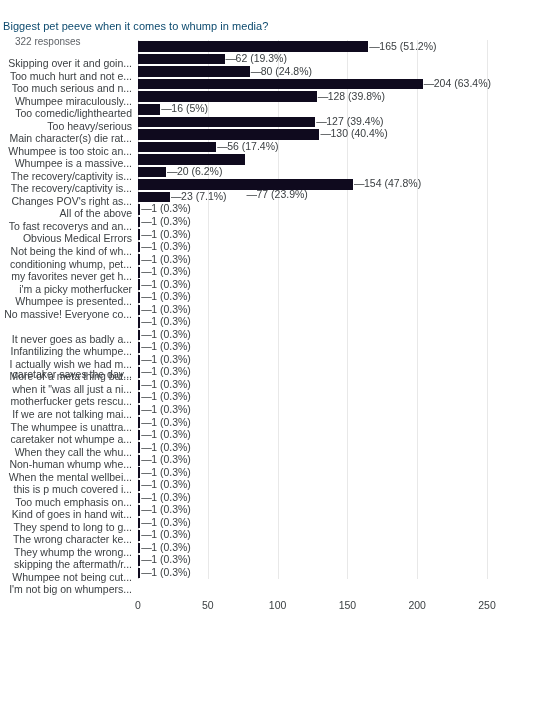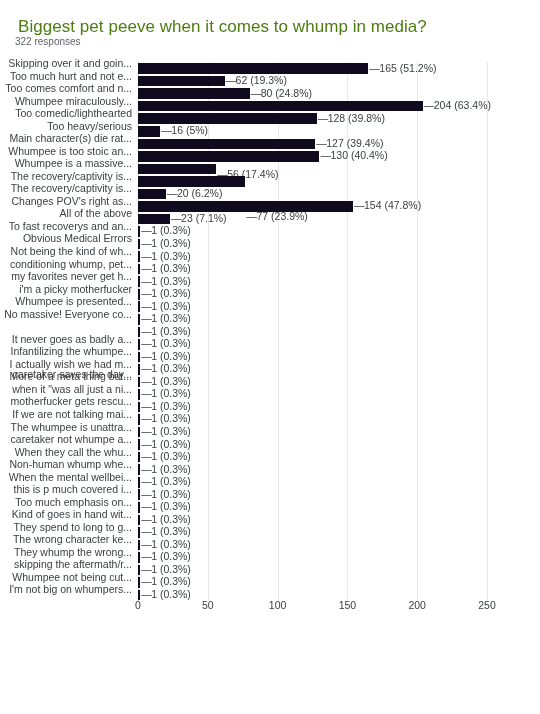--- a/index.html
+++ b/index.html
@@ -18,43 +18,43 @@
   .card {
     position: absolute;
     left: 0; top: 0;
     width: 540px;
     height: 714px;
     background: #ffffff;
     box-sizing: border-box;
   }
   .chart-title {
     position: absolute;
-    left: 18px;
+    left: 3px;
     top: 19px;
-    font-size: 17px;
+    font-size: 11px;
     line-height: 15px;
-    color: #4d7c0f;
+    color: #0c4a6e;
     letter-spacing: 0.05px;
     white-space: nowrap;
   }
   .chart-subtitle {
     position: absolute;
     left: 15px;
     top: 36px;
     font-size: 10px;
     line-height: 12px;
     color: #5f6368;
     white-space: nowrap;
   }
 
   
   .plot {
     position: absolute;
     left: 138px;
-    top: 62px;
+    top: 40px;
     width: 349px;
     height: 539px;
   }
   .gridline {
     position: absolute;
     top: 0;
     bottom: 0;
     width: 1px;
     background: #e8e8e8;
   }
@@ -142,21 +142,21 @@
 <body>
 
 <div class="card">
 
   <div class="chart-title">Biggest pet peeve when it comes to whump in media?</div>
   <div class="chart-subtitle">322 responses</div>
 
   <div class="ylabels">
       <div class="ylabel" style="top: 0px;">Skipping over it and goin...</div>
       <div class="ylabel" style="top: 12.5349px;">Too much hurt and not e...</div>
-      <div class="ylabel" style="top: 25.0698px;">Too comes comfort and n...</div>
+      <div class="ylabel" style="top: 25.0698px;">Too much serious and n...</div>
       <div class="ylabel" style="top: 37.6047px;">Whumpee miraculously...</div>
       <div class="ylabel" style="top: 50.1395px;">Too comedic/lighthearted</div>
       <div class="ylabel" style="top: 62.6744px;">Too heavy/serious</div>
       <div class="ylabel" style="top: 75.2093px;">Main character(s) die rat...</div>
       <div class="ylabel" style="top: 87.7442px;">Whumpee is too stoic an...</div>
       <div class="ylabel" style="top: 100.279px;">Whumpee is a massive...</div>
       <div class="ylabel" style="top: 112.814px;">The recovery/captivity is...</div>
       <div class="ylabel" style="top: 125.349px;">The recovery/captivity is...</div>
       <div class="ylabel" style="top: 137.884px;">Changes POV's right as...</div>
       <div class="ylabel" style="top: 150.419px;">All of the above</div>
@@ -229,21 +229,21 @@
         <div class="row" style="top: 75.2093px;">
           <div class="bar" style="width: 177.292px; background: rgb(15, 10, 30);"></div>
           <div class="dlabel" style="left: 178.292px;"><span class="dash">—</span><span>127 (39.4%)</span></div>
         </div>
         <div class="row" style="top: 87.7442px;">
           <div class="bar" style="width: 181.48px; background: rgb(15, 10, 30);"></div>
           <div class="dlabel" style="left: 182.48px;"><span class="dash">—</span><span>130 (40.4%)</span></div>
         </div>
         <div class="row" style="top: 100.279px;">
           <div class="bar" style="width: 78.176px; background: rgb(15, 10, 30);"></div>
-          <div class="dlabel" style="left: 79.176px; margin-top: 6px;"><span class="dash">—</span><span>56 (17.4%)</span></div>
+          <div class="dlabel" style="left: 79.176px;"><span class="dash">—</span><span>56 (17.4%)</span></div>
         </div>
         <div class="row" style="top: 112.814px;">
           <div class="bar" style="width: 107.492px; background: rgb(15, 10, 30);"></div>
           <div class="dlabel" style="left: 108.492px; margin-top: 36px;"><span class="dash">—</span><span>77 (23.9%)</span></div>
         </div>
         <div class="row" style="top: 125.349px;">
           <div class="bar" style="width: 27.92px; background: rgb(15, 10, 30);"></div>
           <div class="dlabel" style="left: 28.92px;"><span class="dash">—</span><span>20 (6.2%)</span></div>
         </div>
         <div class="row" style="top: 137.884px;">

